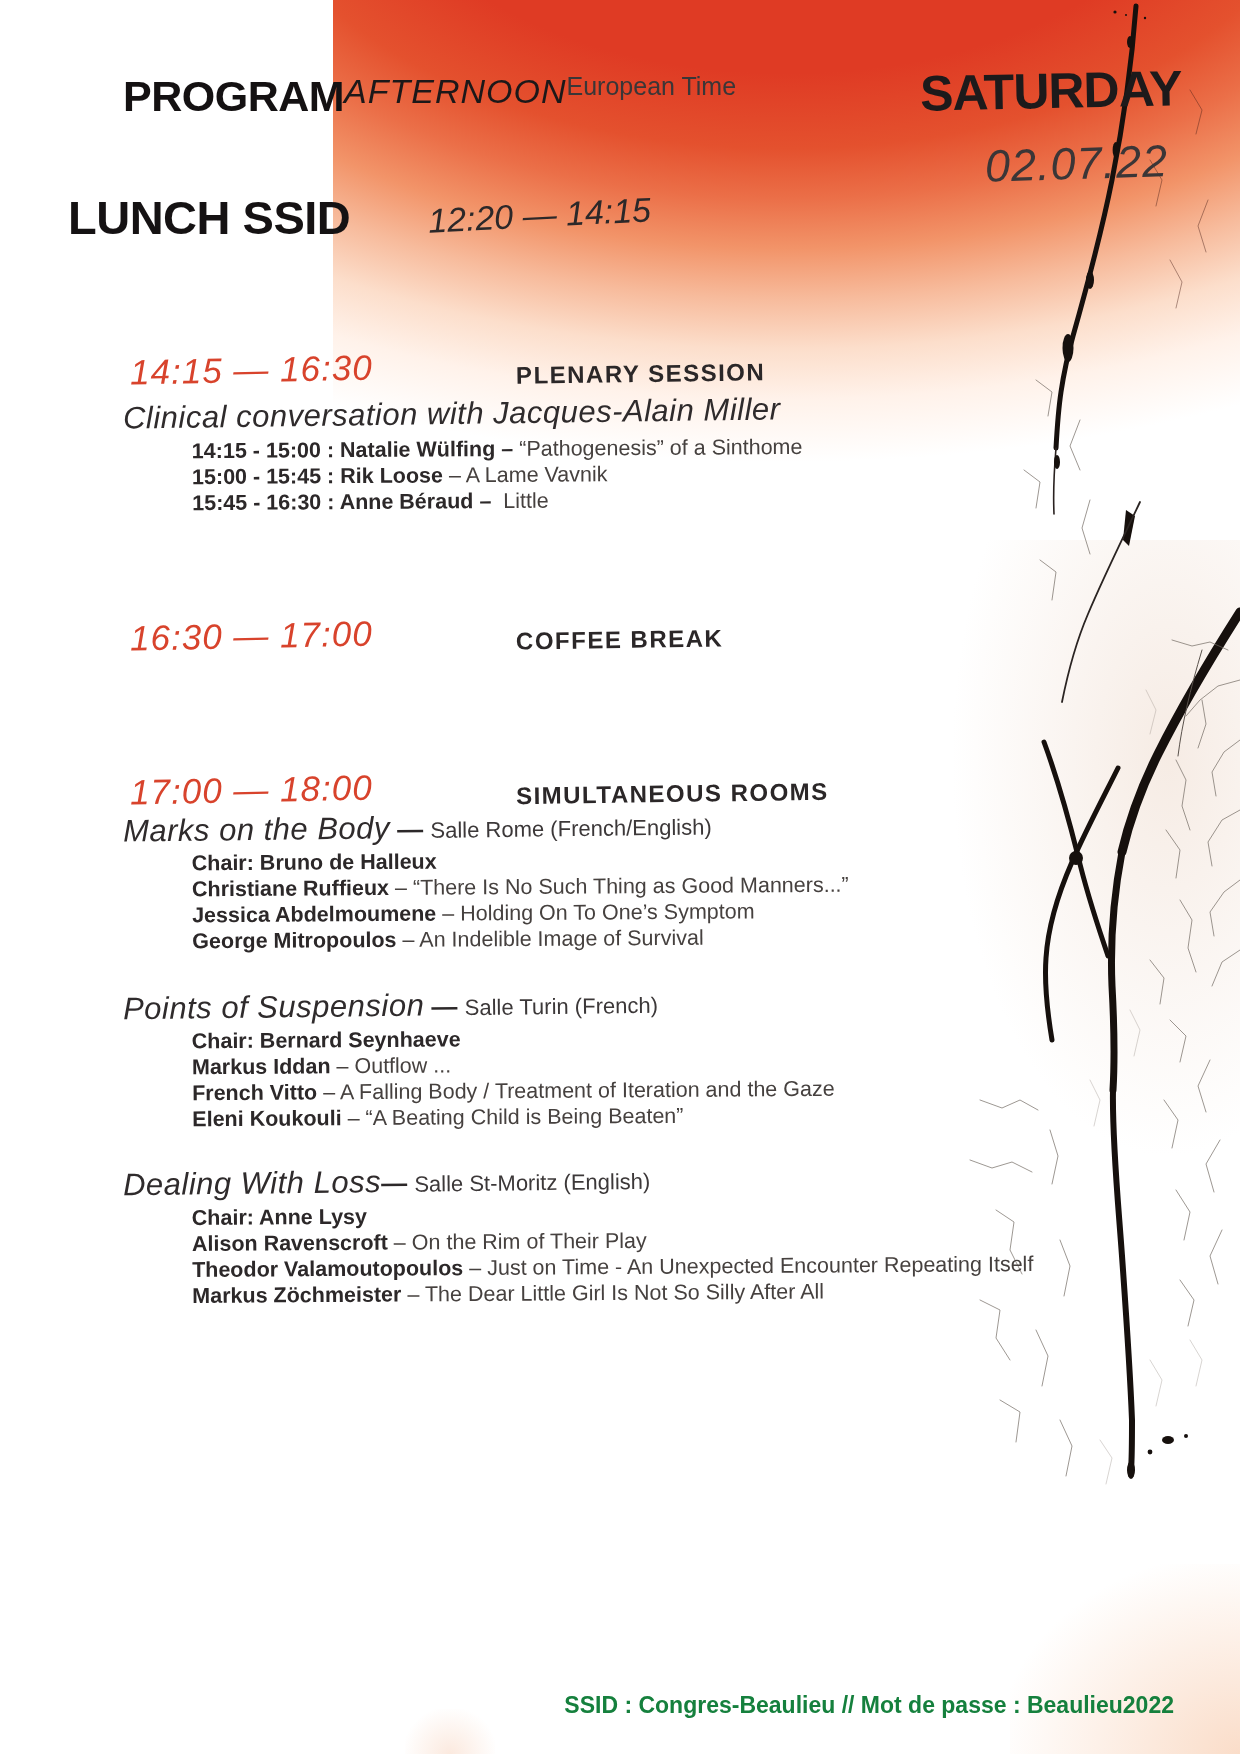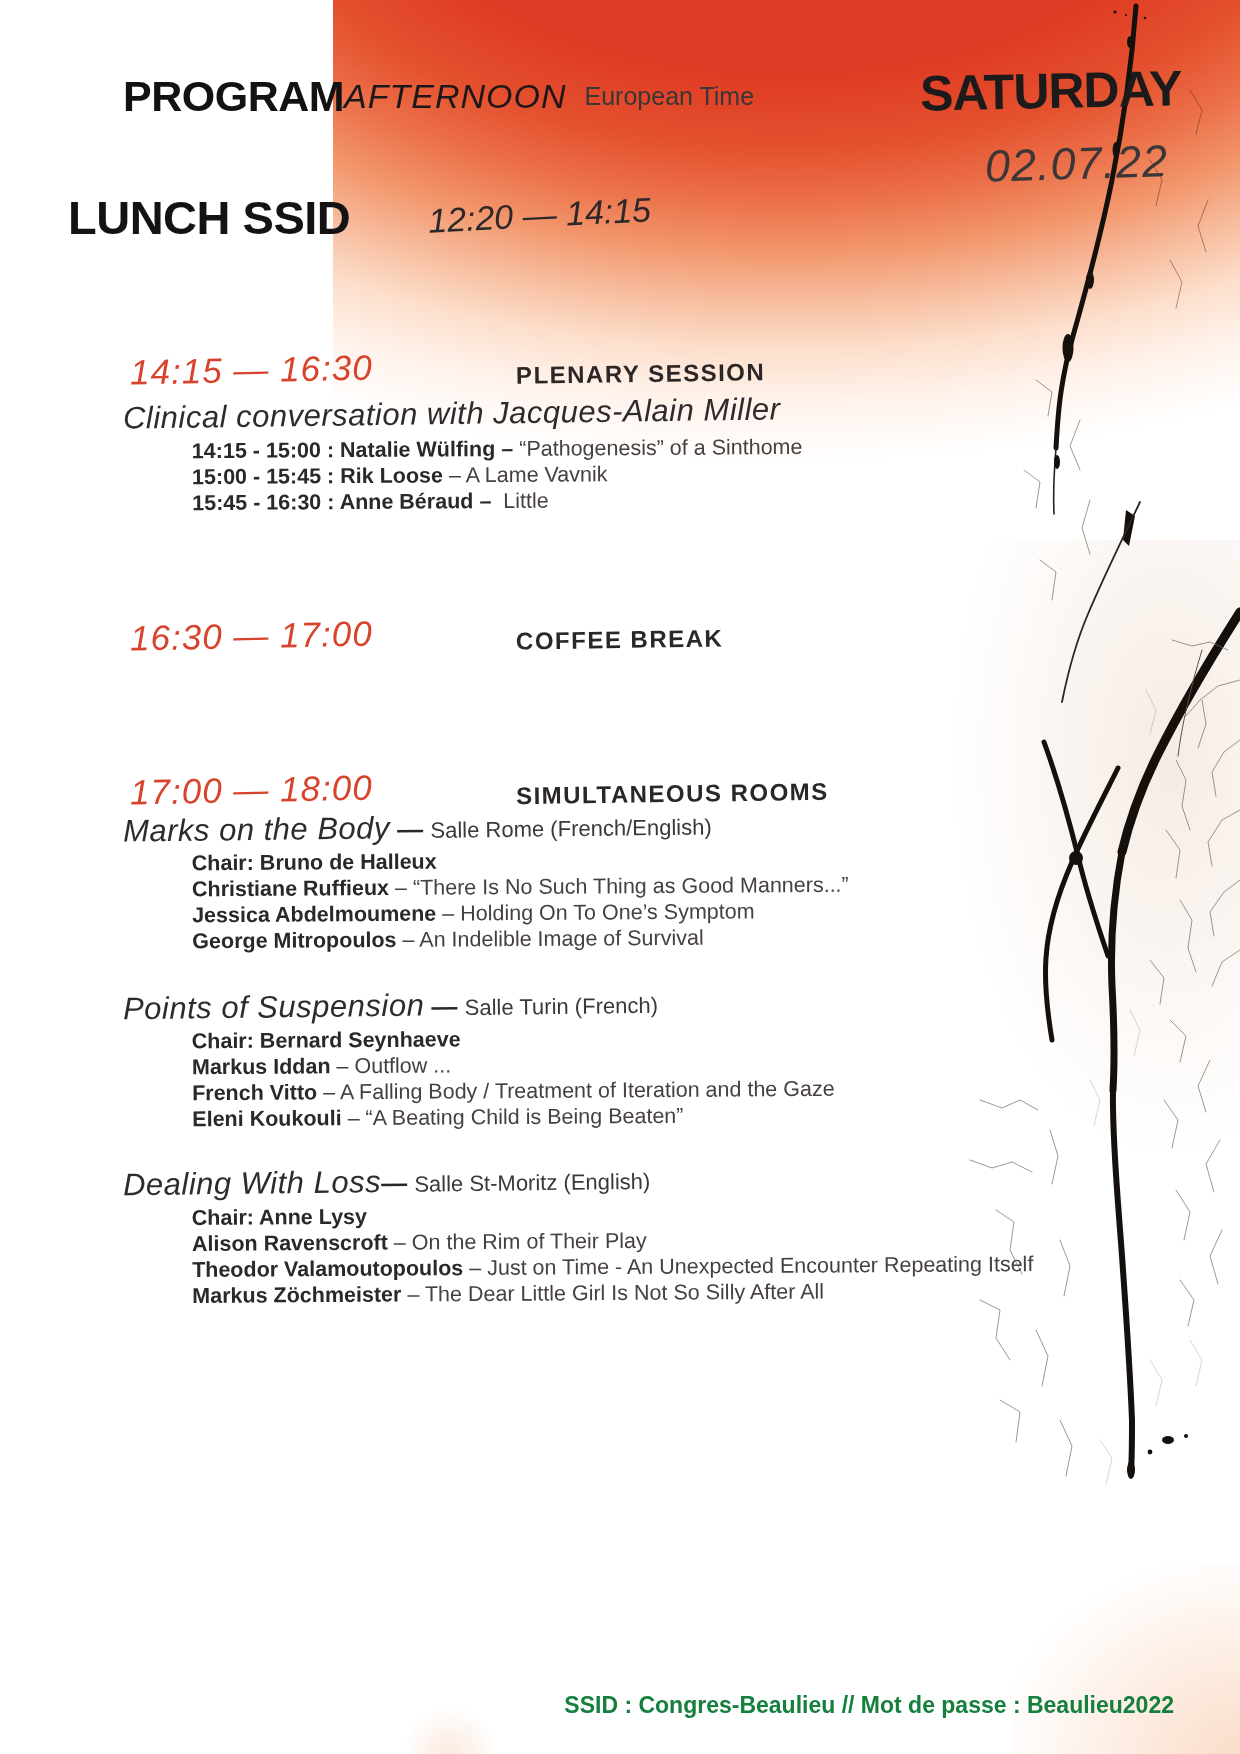--- a/index.html
+++ b/index.html
@@ -17,24 +17,24 @@
   .tint-corner{position:absolute;right:0;bottom:0;width:230px;height:190px;z-index:0;
     background:radial-gradient(ellipse at 100% 100%, rgba(250,219,198,0.95), rgba(255,255,255,0) 75%);}
   .tint-bottom-small{position:absolute;left:405px;bottom:0;width:90px;height:45px;z-index:0;
     background:radial-gradient(ellipse at 50% 100%, rgba(251,231,219,0.9), rgba(255,255,255,0) 75%);}
 
   .crack-svg{position:absolute;left:940px;top:0;width:300px;height:1520px;z-index:1;}
 
   
   .txt{position:absolute;z-index:2;}
 
-  .program-line{left:123px;top:72px;display:flex;align-items:center;white-space:pre;}
+  .program-line{left:123px;top:72px;display:flex;align-items:flex-start;white-space:pre;}
   .prog{font-size:43px;font-weight:900;letter-spacing:-0.5px;color:#141112;}
   .aft{font-size:34px;font-style:italic;font-weight:400;letter-spacing:1px;color:#1c1819;}
-  .eur{font-size:25px;font-weight:400;color:#3a3637;margin-left:18px;}
+  .eur{font-size:25px;font-weight:400;color:#3a3637;}
 
   .day{right:59px;top:62px;font-size:50px;font-weight:700;letter-spacing:-1px;color:#1d1a1b;
        transform:rotate(-1.2deg);}
   .date{right:72px;top:138px;font-size:45px;font-style:italic;font-weight:400;letter-spacing:1px;
         color:#3b3637;transform:rotate(-1.8deg);}
 
   .lunch-title{left:68px;top:190px;font-size:47px;font-weight:900;letter-spacing:-0.5px;color:#151213;}
   .lunch-time{left:428px;top:196px;font-size:34px;font-style:italic;font-weight:500;color:#2c2829;
               transform:rotate(-3deg);}
 

